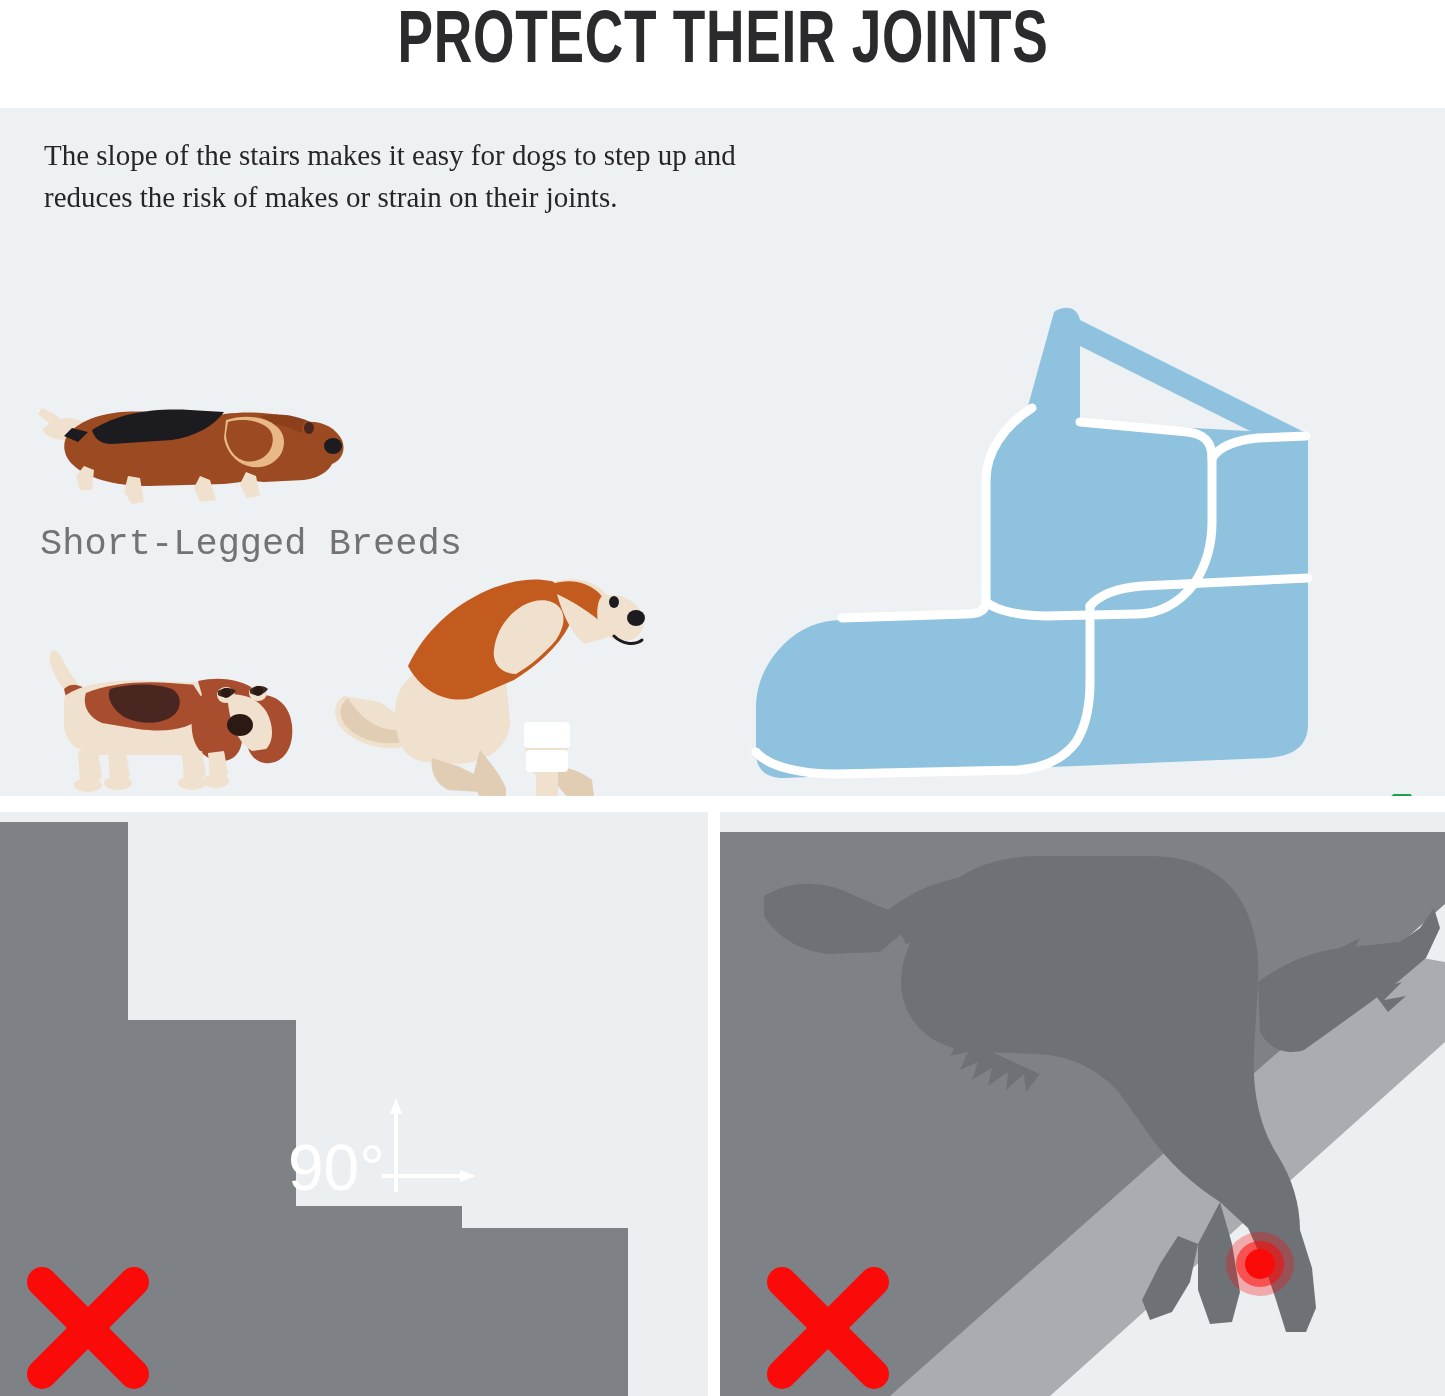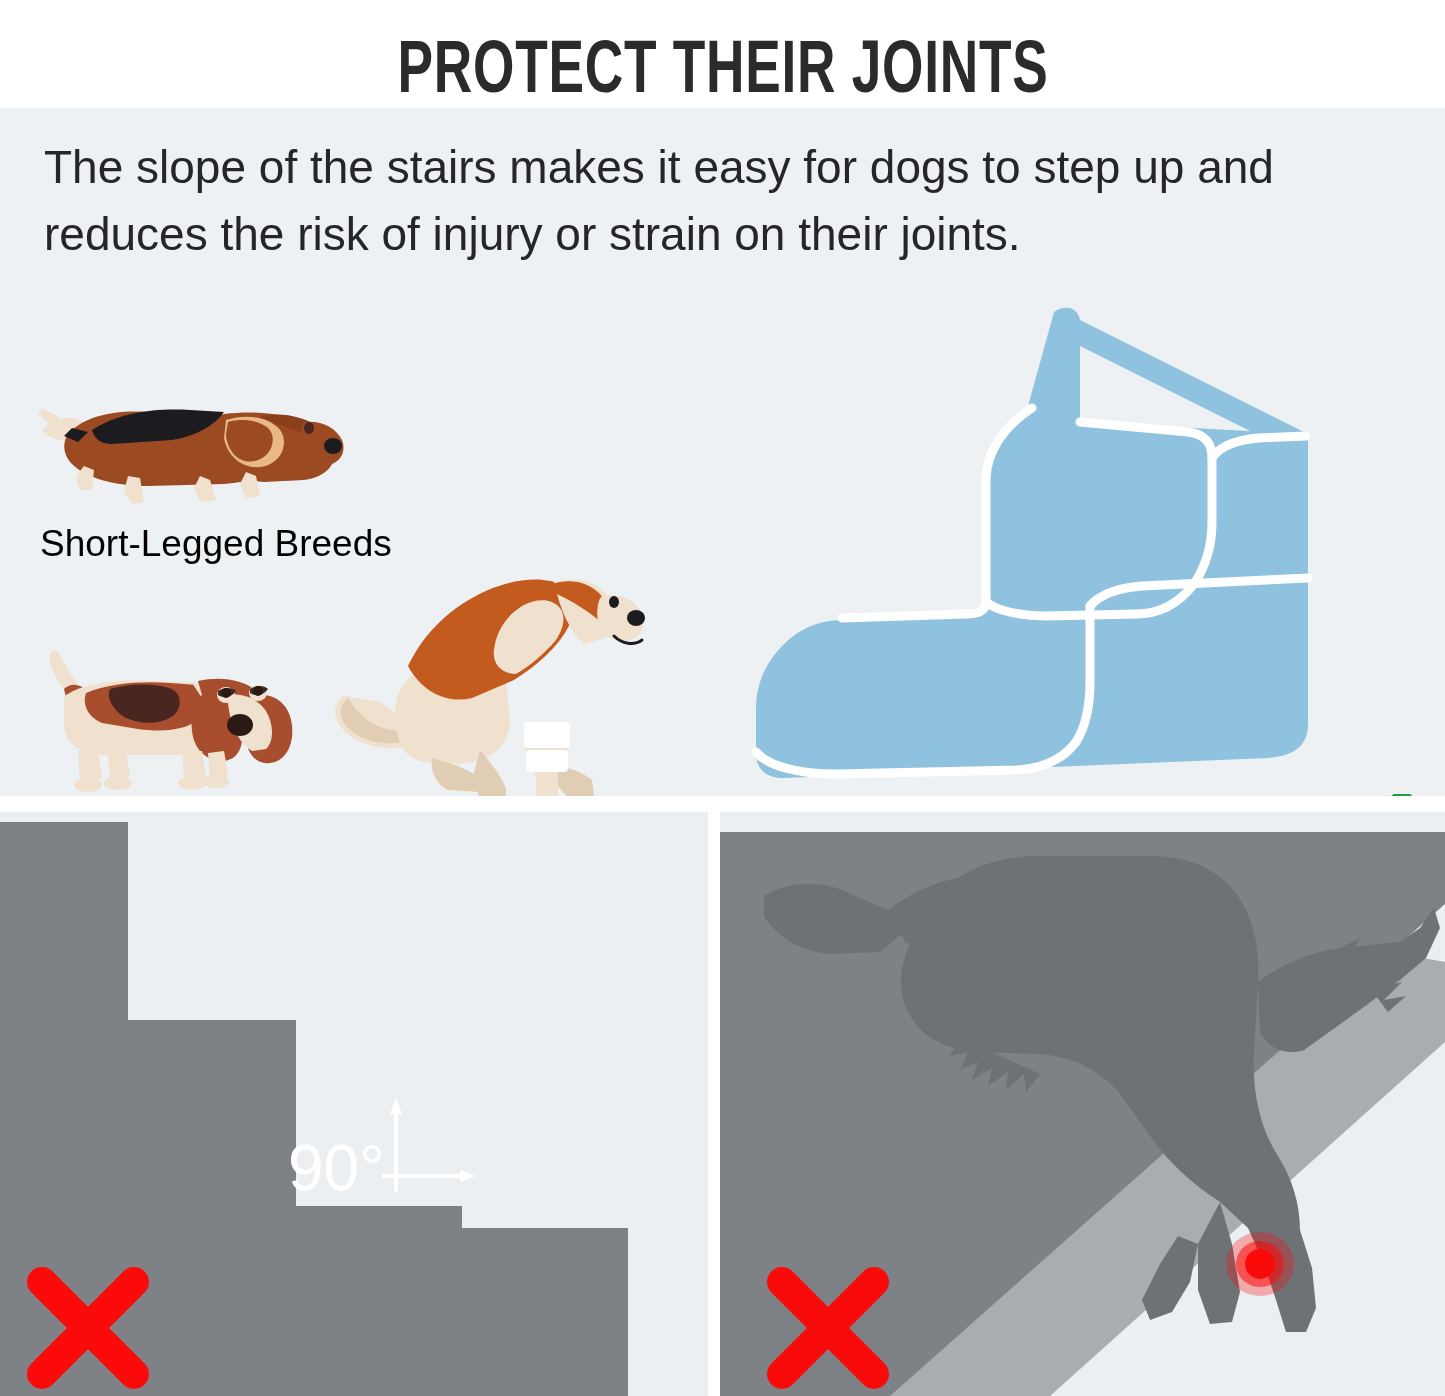--- a/index.html
+++ b/index.html
@@ -9,21 +9,21 @@
     font-family:"Liberation Sans", sans-serif;
     overflow:hidden;
     position:relative;
   }
   #root{position:relative;width:1445px;height:1396px;}
 
   
   .header{
     position:absolute;left:0;top:0;width:1445px;height:104px;
     background:#ffffff;
-    display:flex;align-items:flex-end;justify-content:center;
+    display:flex;align-items:flex-start;justify-content:center;
   }
   .header-title{
     font-family:"Liberation Sans", sans-serif;
     font-weight:bold;
     font-size:74px;
     letter-spacing:1px;
     color:#2b2b2d;
     transform:scaleX(0.72);
     transform-origin:center center;
     white-space:nowrap;
@@ -31,29 +31,29 @@
   }
 
   
   .panel-top{
     position:absolute;left:0;top:108px;width:1445px;height:688px;
     background:#eef1f4;
     overflow:hidden;
   }
   .intro-text{
     position:absolute;left:44px;top:26px;width:1010px;
-    font-size:46px;line-height:1.45;color:#262628;
-    font-family:Liberation Sans, sans-serif;
+    font-size:29px;line-height:1.45;color:#262628;
+    font-family:Liberation Serif, serif;
   }
   .intro-text .line{display:block;white-space:nowrap;}
 
   .caption{
     position:absolute;
-    font-size:37px;color:#000000;
-    font-family:Liberation Sans, sans-serif;
+    font-size:37px;color:#737373;
+    font-family:Liberation Mono, monospace;
     white-space:nowrap;
   }
   .cap-breeds{left:40px;top:415px;}
 
   .art{position:absolute;}
   .art-dachshund{left:28px;top:262px;width:330px;height:135px;}
   .art-basset{left:30px;top:525px;width:300px;height:170px;}
   .art-sitting{left:330px;top:462px;width:330px;height:240px;}
   .art-stairs{left:718px;top:176px;width:700px;height:530px;}
   .art-check{left:1252px;top:686px;width:165px;height:95px;}
@@ -75,21 +75,21 @@
 <div id="root">
 
   <div class="header">
     <div class="header-title">PROTECT THEIR JOINTS</div>
   </div>
 
   <div class="panel-top">
 
     <div class="intro-text">
       <span class="line">The slope of the stairs makes it easy for dogs to step up and</span>
-      <span class="line">reduces the risk of injury or strain on their joints.</span>
+      <span class="line">reduces the risk of makes or strain on their joints.</span>
     </div>
 
     <svg class="art art-dachshund" viewBox="0 0 330 135">
       <path d="M14 60 C24 50 36 46 48 49 L70 58 L60 70 L36 70 C26 70 18 66 14 60 Z" fill="#efe1cd"></path>
       <path d="M42 62 C60 44 92 40 120 42 L190 44 C210 44 226 50 238 60 C246 68 250 78 248 88 C244 104 224 112 196 114 L120 116 C86 116 58 108 44 94 C34 84 34 70 42 62 Z" fill="#9c4a21"></path>
       <path d="M64 60 C92 42 128 38 162 40 L196 42 C186 56 168 66 144 70 L84 74 C72 74 66 68 64 60 Z" fill="#1c1c20"></path>
       <path d="M196 44 C230 40 262 44 284 56 C300 64 308 76 306 88 C304 100 292 108 276 110 L236 112 C214 110 200 100 196 86 Z" fill="#9c4a21"></path>
       <path d="M232 46 C254 42 276 46 292 58 C300 64 304 72 302 80 L296 84 C288 70 270 58 246 54 Z" fill="#8c3f1b"></path>
       <path d="M198 50 C216 44 236 46 248 56 C256 62 258 72 254 82 C248 94 234 100 220 96 C206 92 198 80 196 68 Z" fill="#e8b887"></path>
       <path d="M200 52 C214 48 230 50 240 58 C246 64 246 72 242 80 C236 90 224 94 214 90 C204 86 198 74 198 64 Z" fill="#9c4a21"></path>

